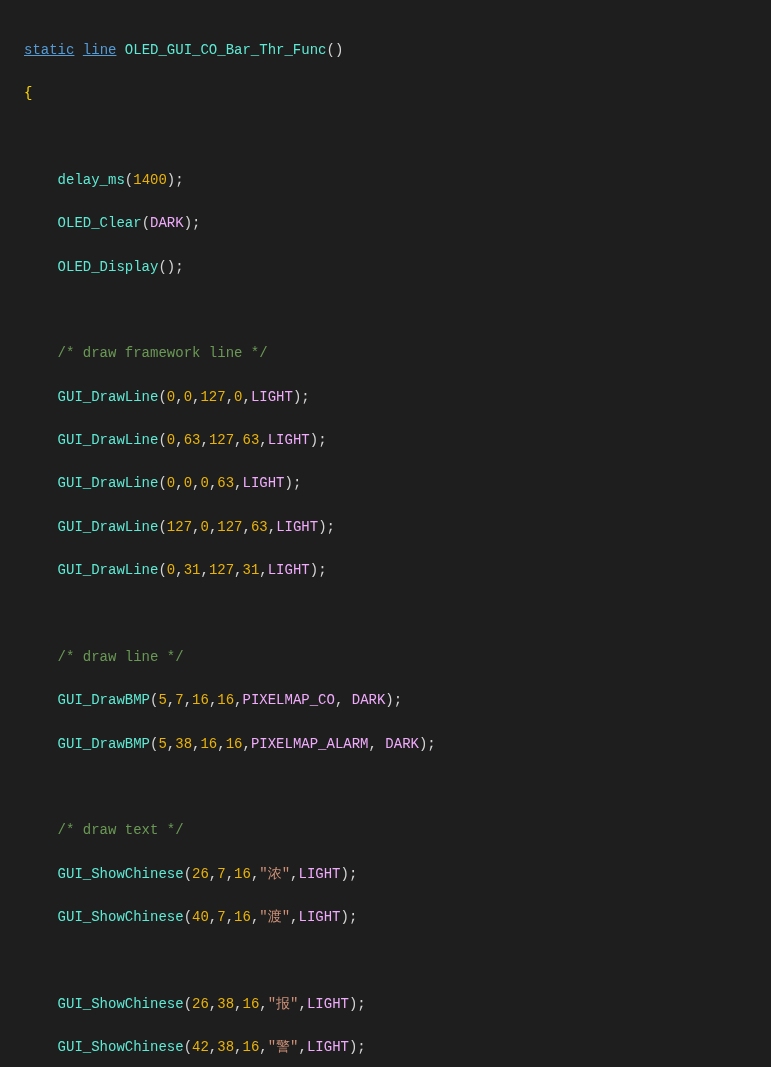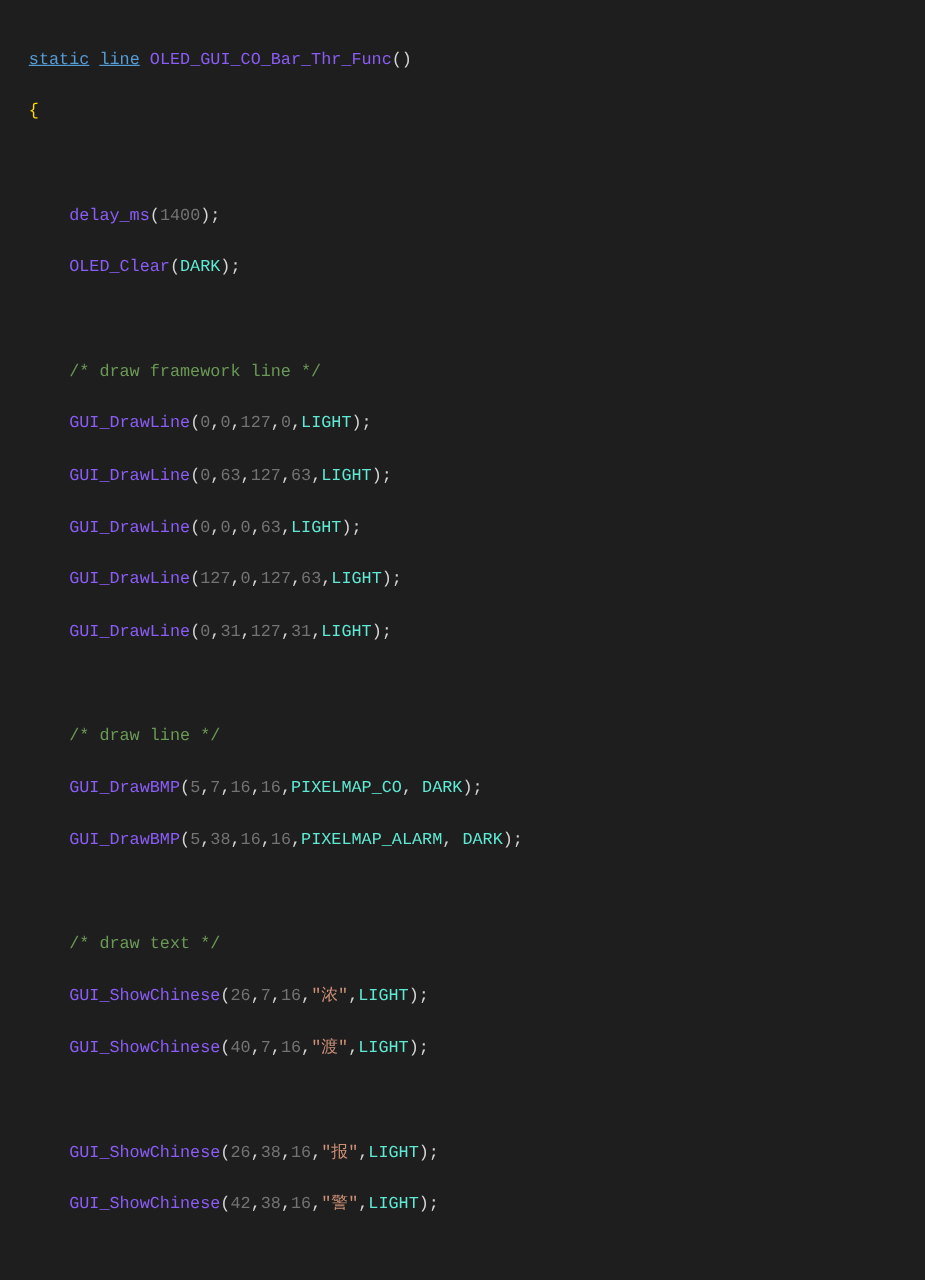--- a/index.html
+++ b/index.html
@@ -12,38 +12,39 @@
     color: #d4d4d4;
     width: 771px;
     height: 1067px;
     overflow: hidden;
   }
   .editor {
     padding: 18px 0 0 24px;
     white-space: pre;
   }
   .tok-kw    { color: #569cd6; text-decoration: underline; }   
-  .tok-fn    { color: #8b5cf6; font-family: Liberation Mono, monospace; }   
-  .tok-num   { color: #737373; }   
-  .tok-const { color: #5eead4; text-align: right; }   
+  .tok-fn    { color: #5eead4; font-family: Liberation Mono, monospace; }   
+  .tok-num   { color: #eab308; }   
+  .tok-const { color: #f0abfc; text-align: right; }   
   .tok-str   { color: #ce9178; }   
   .tok-cmt   { color: #6a9955; }   
   .tok-punc  { color: #d4d4d4; }   
   .tok-brace { color: #ffd700; }   
   .line { min-height: 1.55em; }
 </style>
 </head>
 <body>
 
 <div class="editor">
 <div class="line"><span class="tok-kw">static</span> <span class="tok-kw">line</span> <span class="tok-fn">OLED_GUI_CO_Bar_Thr_Func</span><span class="tok-punc">()</span></div>
 <div class="line"><span class="tok-brace">{</span></div>
 <div class="line"></div>
 <div class="line">    <span class="tok-fn">delay_ms</span><span class="tok-punc">(</span><span class="tok-num">1400</span><span class="tok-punc">);</span></div>
 <div class="line">    <span class="tok-fn">OLED_Clear</span><span class="tok-punc">(</span><span class="tok-const">DARK</span><span class="tok-punc">);</span></div>
+<div class="line">    <span class="tok-fn">OLED_Display</span><span class="tok-punc">();</span></div>
 <div class="line"></div>
 <div class="line">    <span class="tok-cmt">/* draw framework line */</span></div>
 <div class="line">    <span class="tok-fn">GUI_DrawLine</span><span class="tok-punc">(</span><span class="tok-num">0</span><span class="tok-punc">,</span><span class="tok-num">0</span><span class="tok-punc">,</span><span class="tok-num">127</span><span class="tok-punc">,</span><span class="tok-num">0</span><span class="tok-punc">,</span><span class="tok-const">LIGHT</span><span class="tok-punc">);</span></div>
 <div class="line">    <span class="tok-fn">GUI_DrawLine</span><span class="tok-punc">(</span><span class="tok-num">0</span><span class="tok-punc">,</span><span class="tok-num">63</span><span class="tok-punc">,</span><span class="tok-num">127</span><span class="tok-punc">,</span><span class="tok-num">63</span><span class="tok-punc">,</span><span class="tok-const">LIGHT</span><span class="tok-punc">);</span></div>
 <div class="line">    <span class="tok-fn">GUI_DrawLine</span><span class="tok-punc">(</span><span class="tok-num">0</span><span class="tok-punc">,</span><span class="tok-num">0</span><span class="tok-punc">,</span><span class="tok-num">0</span><span class="tok-punc">,</span><span class="tok-num">63</span><span class="tok-punc">,</span><span class="tok-const">LIGHT</span><span class="tok-punc">);</span></div>
 <div class="line">    <span class="tok-fn">GUI_DrawLine</span><span class="tok-punc">(</span><span class="tok-num">127</span><span class="tok-punc">,</span><span class="tok-num">0</span><span class="tok-punc">,</span><span class="tok-num">127</span><span class="tok-punc">,</span><span class="tok-num">63</span><span class="tok-punc">,</span><span class="tok-const">LIGHT</span><span class="tok-punc">);</span></div>
 <div class="line">    <span class="tok-fn">GUI_DrawLine</span><span class="tok-punc">(</span><span class="tok-num">0</span><span class="tok-punc">,</span><span class="tok-num">31</span><span class="tok-punc">,</span><span class="tok-num">127</span><span class="tok-punc">,</span><span class="tok-num">31</span><span class="tok-punc">,</span><span class="tok-const">LIGHT</span><span class="tok-punc">);</span></div>
 <div class="line"></div>
 <div class="line">    <span class="tok-cmt">/* draw line */</span></div>
 <div class="line">    <span class="tok-fn">GUI_DrawBMP</span><span class="tok-punc">(</span><span class="tok-num">5</span><span class="tok-punc">,</span><span class="tok-num">7</span><span class="tok-punc">,</span><span class="tok-num">16</span><span class="tok-punc">,</span><span class="tok-num">16</span><span class="tok-punc">,</span><span class="tok-const">PIXELMAP_CO</span><span class="tok-punc">, </span><span class="tok-const">DARK</span><span class="tok-punc">);</span></div>

